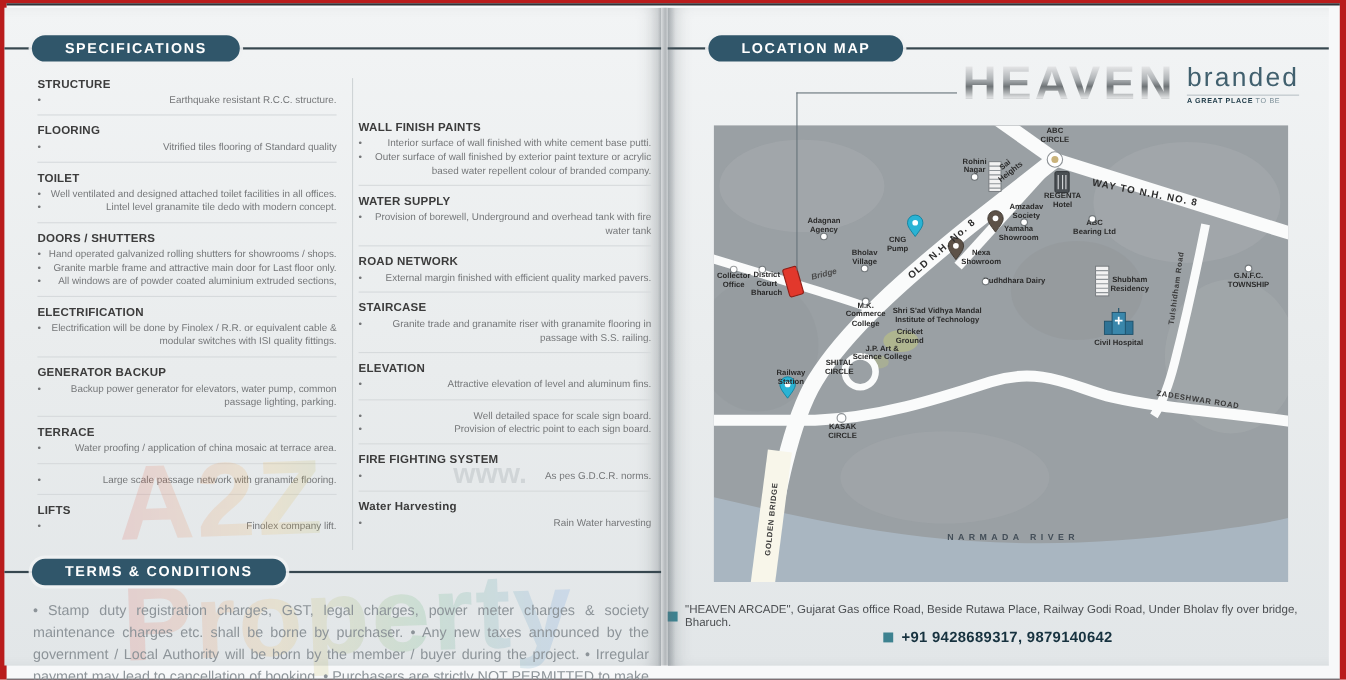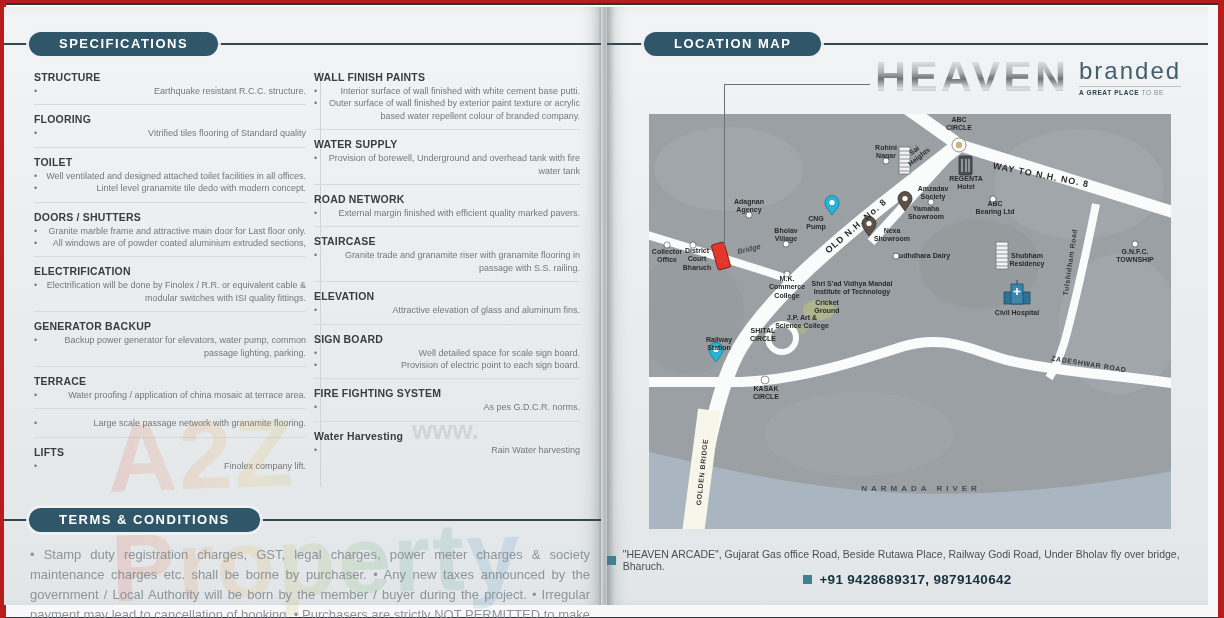--- a/index.html
+++ b/index.html
@@ -9,21 +9,21 @@
   .panel{position:absolute;top:7px;height:598px;background:linear-gradient(180deg,#f2f4f5 0%,#e9eced 55%,#e2e6e8 100%);}
   #left-panel{left:4px;width:597px;box-shadow:inset -14px 0 18px -12px rgba(70,80,86,.45);}
   #right-panel{left:607px;width:601px;box-shadow:inset 14px 0 18px -12px rgba(70,80,86,.45);}
 
   .rule{position:absolute;left:0;right:0;height:2px;background:#37474f;}
   .pill{position:absolute;background:#30566a;color:#ffffff;font-weight:bold;font-size:13px;letter-spacing:1.5px;padding:4px 30px 5px 30px;border-radius:16px;box-shadow:0 0 0 3px rgba(240,242,243,.9);white-space:nowrap;z-index:3;}
 
   
   .spec-col{position:absolute;top:64px;}
   #spec-col-1{left:30px;width:272px;padding-right:14px;border-right:1px solid #cfd4d6;}
-  #spec-col-2{left:310px;width:266px;}
+  #spec-col-2{left:322px;width:266px;margin-top:39px;}
   .spec-section{padding-bottom:7px;margin-bottom:8px;border-bottom:1px solid #d6dadc;}
   .spec-section:last-child{border-bottom:none;}
   .sec-title{font-size:10.5px;font-weight:bold;color:#3c3c3c;letter-spacing:.2px;margin-bottom:2px;}
   .sec-items{margin:0;padding:0;list-style:none;text-align:right;}
   .sec-items li{font-size:9px;color:#757779;line-height:1.38;padding-left:9px;position:relative;}
   .sec-items li:before{content:"•";position:absolute;left:0;color:#757779;}
 
   #terms-text{position:absolute;left:26px;top:538px;width:560px;font-size:13px;color:#8d9499;line-height:1.55;text-align:justify;}
 
   #watermark{position:absolute;left:105px;top:388px;width:500px;font-size:96px;font-weight:800;letter-spacing:2px;transform:rotate(-2deg);background:linear-gradient(90deg,#e0392e 0%,#f2b43a 28%,#3aa657 55%,#3a7de0 82%,#d0402e 100%);-webkit-background-clip:text;background-clip:text;color:transparent;-webkit-text-fill-color:transparent;opacity:.14;pointer-events:none;}
@@ -91,20 +91,21 @@
     <div class="sec-title">TOILET</div>
     <ul class="sec-items">
             <li>Well ventilated and designed attached toilet facilities in all offices.</li>
             <li>Lintel level granamite tile dedo with modern concept.</li>
           </ul>
   </div>
 
   <div class="spec-section">
     <div class="sec-title">DOORS / SHUTTERS</div>
     <ul class="sec-items">
+            <li>Hand operated galvanized rolling shutters for showrooms / shops.</li>
             <li>Granite marble frame and attractive main door for Last floor only.</li>
             <li>All windows are of powder coated aluminium extruded sections,</li>
           </ul>
   </div>
 
   <div class="spec-section">
     <div class="sec-title">ELECTRIFICATION</div>
     <ul class="sec-items">
             <li>Electrification will be done by Finolex / R.R. or equivalent cable &amp; modular switches with ISI quality fittings.</li>
           </ul>
@@ -163,26 +164,25 @@
   <div class="spec-section">
     <div class="sec-title">STAIRCASE</div>
     <ul class="sec-items">
             <li>Granite trade and granamite riser with granamite flooring in passage with S.S. railing.</li>
           </ul>
   </div>
 
   <div class="spec-section">
     <div class="sec-title">ELEVATION</div>
     <ul class="sec-items">
-            <li>Attractive elevation of glass and aluminum fins.</li>
-          </ul>
-  </div>
-
-  <div class="spec-section">
-    <div class="sec-title">SIGN BOARD</div>
+            <li>Attractive elevation of level and aluminum fins.</li>
+          </ul>
+  </div>
+
+  <div class="spec-section">
     <ul class="sec-items">
             <li>Well detailed space for scale sign board.</li>
             <li>Provision of electric point to each sign board.</li>
           </ul>
   </div>
 
   <div class="spec-section">
     <div class="sec-title">FIRE FIGHTING SYSTEM</div>
     <ul class="sec-items">
             <li>As pes G.D.C.R. norms.</li>

